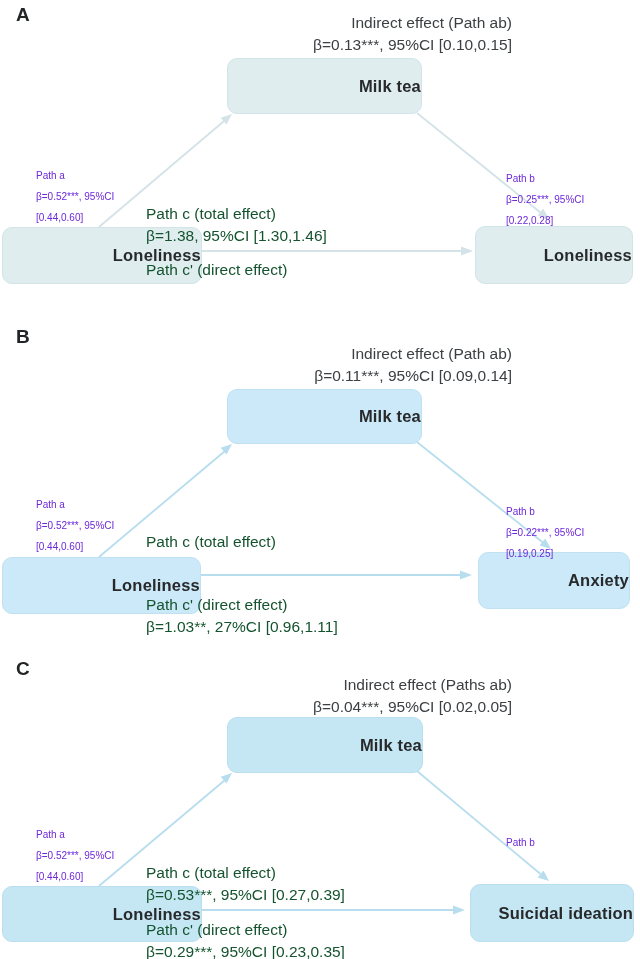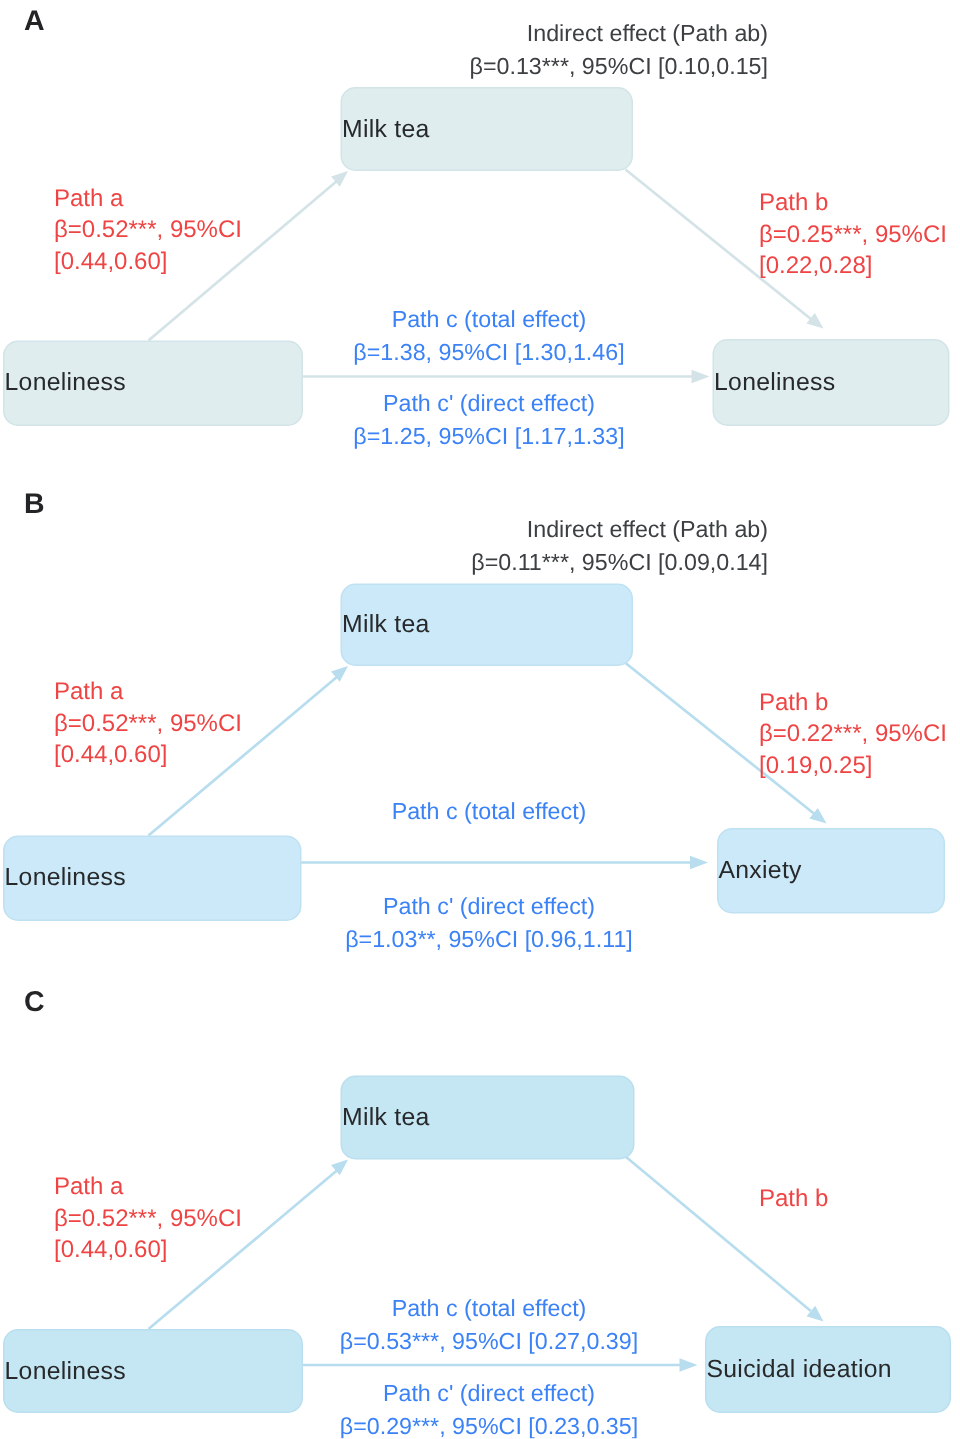--- a/index.html
+++ b/index.html
@@ -6,27 +6,27 @@
   .page{position:relative;width:640px;height:959px;background:#ffffff;
         font-family:"Liberation Sans",sans-serif;overflow:hidden;}
   .panel{position:absolute;left:0;width:640px;}
   #pA{top:0;height:320px;}
   #pB{top:320px;height:330px;}
   #pC{top:650px;height:309px;}
 
   .plabel{position:absolute;font-weight:bold;font-size:19px;color:#222426;}
   .ind{position:absolute;left:152px;width:360px;text-align:right;
        font-size:15.5px;line-height:22px;color:#3c4043;}
-  .node{position:absolute;display:flex;align-items:center;justify-content:flex-start;
+  .node{position:absolute;display:flex;align-items:center;justify-content:flex-end;
         background:var(--box-fill);border:1px solid var(--box-border);
-        border-radius:10px;font-weight:normal;font-size:16.5px;color:#27292b;
+        border-radius:10px;font-weight:bold;font-size:16.5px;color:#27292b;
         letter-spacing:.2px;}
-  .ptext{position:absolute;font-size:16px;line-height:21px;color:#ef4444;}
-  .ctext{position:absolute;left:146px;width:360px;text-align:center;
-         font-size:15.5px;line-height:21.5px;color:#3b82f6;}
+  .ptext{position:absolute;font-size:10px;line-height:21px;color:#6d28d9;margin-top:43px;}
+  .ctext{position:absolute;left:146px;width:360px;text-align:left;
+         font-size:15.5px;line-height:21.5px;color:#14532d;}
   svg.arrows{position:absolute;left:0;top:0;}
   .shaft{stroke:var(--arrow);stroke-width:1.8;fill:none;}
   .head{fill:var(--arrow);stroke:none;}
 
   
   #pA .plabel{left:16px;top:4px;}
   #pA .ind{top:12px;}
   #pA .mediator{left:227px;top:58px;width:193px;height:54px;}
   #pA .predictor{left:2px;top:227px;width:198px;height:55px;}
   #pA .outcome{left:475px;top:226px;width:156px;height:56px;}
@@ -94,21 +94,20 @@
       <div>Path b</div>
       <div>β=0.25***, 95%CI</div>
       <div>[0.22,0.28]</div>
     </div>
     <div class="ctext pc-text">
       <div>Path c (total effect)</div>
       <div>β=1.38, 95%CI [1.30,1.46]</div>
     </div>
     <div class="ctext pcp-text">
       <div>Path c' (direct effect)</div>
-      <div>β=1.25, 95%CI [1.17,1.33]</div>
     </div>
   </div>
 
   <div class="panel" id="pB" style="--box-fill: #cbe9f8; --box-border: #bfe1f2; --arrow: #b7ddee;">
     <svg class="arrows" width="640" height="330" viewBox="0 0 640 330">
       <line class="shaft" x1="99" y1="237" x2="224.4" y2="131.5"></line>
       <polygon class="head" points="232,124 226.5,134.5 220.7,127.7"></polygon>
       <line class="shaft" x1="417" y1="122" x2="543.2" y2="222.8"></line>
       <polygon class="head" points="551,229 539.6,225.6 545.2,218.6"></polygon>
       <line class="shaft" x1="200" y1="255" x2="461" y2="255"></line>
@@ -136,34 +135,38 @@
     <div class="ptext pb-text">
       <div>Path b</div>
       <div>β=0.22***, 95%CI</div>
       <div>[0.19,0.25]</div>
     </div>
     <div class="ctext pc-text">
       <div>Path c (total effect)</div>
     </div>
     <div class="ctext pcp-text">
       <div>Path c' (direct effect)</div>
-      <div>β=1.03**, 95%CI [0.96,1.11]</div>
+      <div>β=1.03**, 27%CI [0.96,1.11]</div>
     </div>
   </div>
 
   <div class="panel" id="pC" style="--box-fill: #c5e6f3; --box-border: #b9dff0; --arrow: #b7ddee;">
     <svg class="arrows" width="640" height="309" viewBox="0 0 640 309">
       <line class="shaft" x1="99" y1="236" x2="224.4" y2="130.5"></line>
       <polygon class="head" points="232,123 226.5,133.5 220.7,126.7"></polygon>
       <line class="shaft" x1="417" y1="121" x2="540.5" y2="224"></line>
       <polygon class="head" points="549,231 537.7,227.5 543.5,220.5"></polygon>
       <line class="shaft" x1="200" y1="260" x2="454" y2="260"></line>
       <polygon class="head" points="465,260 453,255.5 453,264.5"></polygon>
     </svg>
     <div class="plabel">C</div>
+    <div class="ind">
+      <div>Indirect effect (Paths ab)</div>
+      <div>β=0.04***, 95%CI [0.02,0.05]</div>
+    </div>
     <div class="node mediator">
       <span>Milk tea</span>
     </div>
     <div class="node predictor">
       <span>Loneliness</span>
     </div>
     <div class="node outcome">
       <span>Suicidal ideation</span>
     </div>
     <div class="ptext pa-text">

